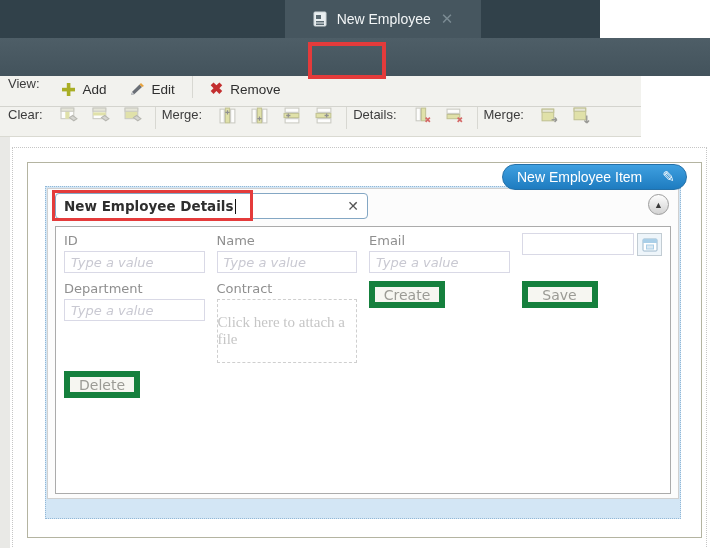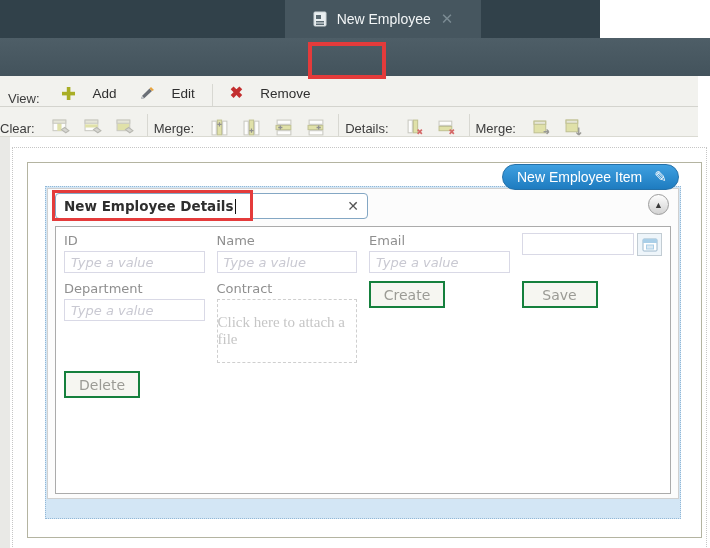--- a/index.html
+++ b/index.html
@@ -18,25 +18,25 @@
   .tab-close { color:#7b8b93; font-size:15px; cursor:default; }
   
   .menubar { position:absolute; left:0; top:38px; width:710px; height:38px;
     background:linear-gradient(#4e5e67,#43535c); }
   .menu-item { position:absolute; top:51px; font-size:13.5px; letter-spacing:.4px; color:#b9c2c6; }
   .menu-item.active { color:#ffffff; font-weight:bold; }
   .menu-underline { position:absolute; left:318px; top:68px; width:57px; height:5px; background:#2aa9e1; }
   .annot { position:absolute; border:4px solid #e43b3b; pointer-events:none; z-index:30; }
   .annot1 { left:308px; top:42px; width:78px; height:37px; }
   
-  .toolbar { position:absolute; left:0; width:698px; background:#f2f2ee; display:flex; align-items:flex-end; }
+  .toolbar { position:absolute; left:0; width:641px; background:#f2f2ee; display:flex; align-items:flex-start; }
   .toolbar1 { top:76px; height:31px; border-bottom:1px solid #d4d4ce; padding-left:8px; }
-  .toolbar2 { top:107px; height:30px; border-bottom:1px solid #dadad2; }
+  .toolbar2 { top:107px; height:30px; border-bottom:1px solid #dadad2; padding-left:8px; }
   .tb-label { font-size:13px; color:#3c3c3c; margin-right:10px; }
-  .tb-btn { display:flex; align-items:center; gap:17px; padding:0 11px; height:26px; cursor:default;margin-top:6px; }
+  .tb-btn { display:flex; align-items:center; gap:7px; padding:0 11px; height:26px; cursor:default; }
   .tb-btn span.lbl { font-size:13.5px; color:#2f2f2f; }
   .sep { width:1px; height:22px; background:#d8d8d2; margin:0 6px; }
   .ticon { width:18px; height:17px; opacity:.85; margin:0 7px; }
   .remove-x-glyph { color:#c32f2f; font-size:16px; font-weight:bold; line-height:1; }
   
   .workspace { position:absolute; left:0; top:137px; width:710px; height:411px; background:#fff; }
   .gutter { position:absolute; left:0; top:137px; width:10px; height:411px; background:#e9e9e6; }
   .dotted-rect { position:absolute; left:12px; top:147px; width:695px; height:408px; border:1px dotted #c6c6c6; }
   .canvas { position:absolute; left:27px; top:162px; width:675px; height:376px; background:#fff; border:1px solid #b4b4a1; }
   
@@ -61,26 +61,26 @@
   .flabel { font-size:13px; color:#8f8f8f; margin-bottom:3px; }
   .finput { width:100%; height:22px; border:1px solid #d9d9e6; padding:0 6px; font-size:13px;
     font-family:"DejaVu Sans", sans-serif; color:#444; background:#fff; outline:none; }
   .finput::placeholder { color:#c9c9d2; font-style:italic; }
   .daterow { display:flex; gap:3px; }
   .daterow .finput { flex:1; }
   .calbtn { width:25px; height:23px; border:1px solid #c2ccd3; background:#eef5fa;
     display:flex; align-items:center; justify-content:center; padding:0; cursor:default; }
   .attach { height:64px; border:1px dashed #cfcfcf; display:flex; align-items:center; justify-content:center;
     color:#c6c6c6; font-size:15px; background:#fff; cursor:default;font-family:Liberation Serif, serif; }
-  .fbtn { width:76px; height:27px; background:#f6f6f1; border:2px solid #15803d; color:#9b9b95;
+  .fbtn { width:76px; height:27px; background:#f6f6f1; border:6px solid #15803d; color:#9b9b95;
     font-size:14px; font-family:"DejaVu Sans", sans-serif; justify-self:start; cursor:default; }
   
   .badge { position:absolute; left:502px; top:164px; height:26px; padding:0 11px 0 14px;
     background:linear-gradient(#3fa0e0,#1e7cc0); border:1px solid #2470a8; border-radius:13px;
-    display:flex; align-items:center; gap:12px; color:#fff; font-size:14px; z-index:20; cursor:default; }
+    display:flex; align-items:center; gap:20px; color:#fff; font-size:14px; z-index:20; cursor:default; }
   .badge .pencil { font-size:15px; }
 </style>
 </head>
 <body>
 
 <div class="page">
 
   <div class="tabbar">
     <div class="tab">
       <svg width="14" height="16" viewBox="0 0 14 16">

